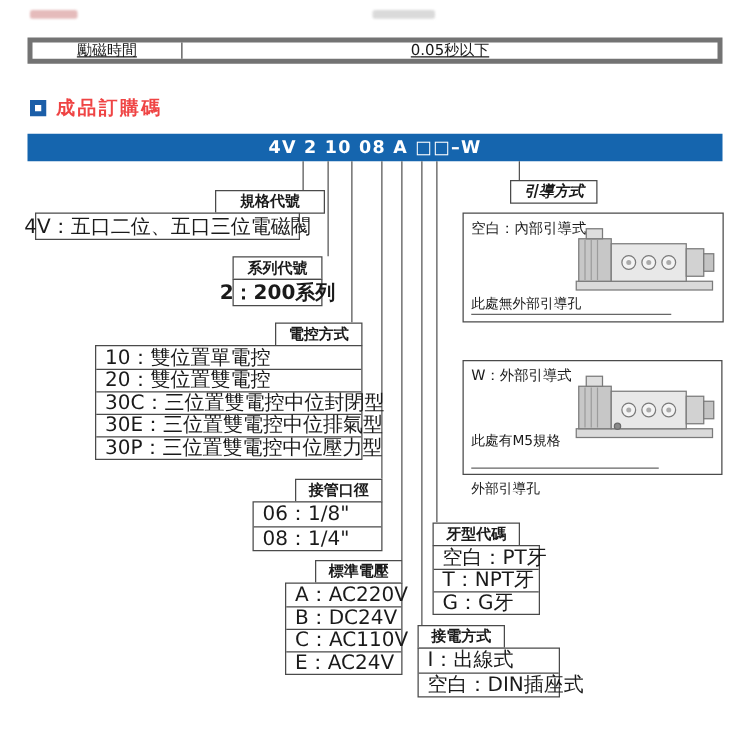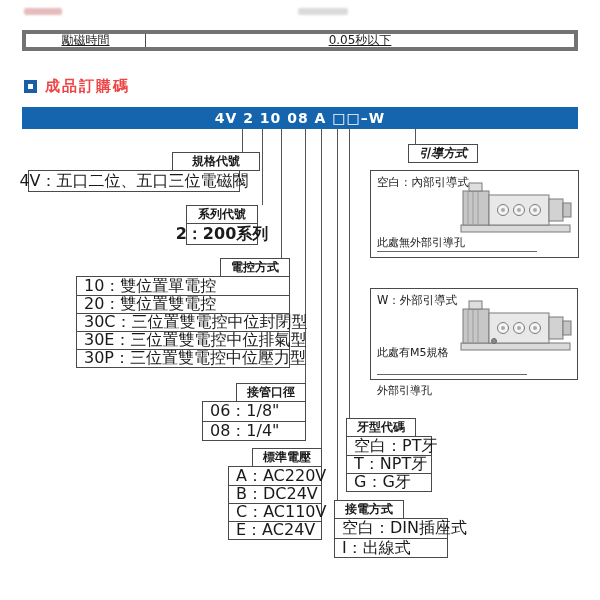--- a/index.html
+++ b/index.html
@@ -132,22 +132,22 @@
   <div class="labelbox" style="left:252px; top:448px; width:70px; height:19px;">標準電壓</div>
   <div class="listbox" style="left:228px; top:466px; width:94px;">
     <div class="row h18">A：AC220V</div>
     <div class="row h18">B：DC24V</div>
     <div class="row h18">C：AC110V</div>
     <div class="row h18">E：AC24V</div>
   </div>
 
   <div class="labelbox" style="left:334px; top:500px; width:70px; height:19px;">接電方式</div>
   <div class="listbox" style="left:334px; top:518px; width:114px;">
+    <div class="row h19">I：出線式</div>
     <div class="row h19">空白：DIN插座式</div>
-    <div class="row h19">I：出線式</div>
   </div>
 
   <div class="labelbox" style="left:346px; top:418px; width:70px; height:19px;">牙型代碼</div>
   <div class="listbox" style="left:346px; top:436px; width:86px;">
     <div class="row h18">空白：PT牙</div>
     <div class="row h18">T：NPT牙</div>
     <div class="row h18">G：G牙</div>
   </div>
 
   <div class="labelbox" style="left:408px; top:144px; width:70px; height:19px;font-style:italic;">引導方式</div>

